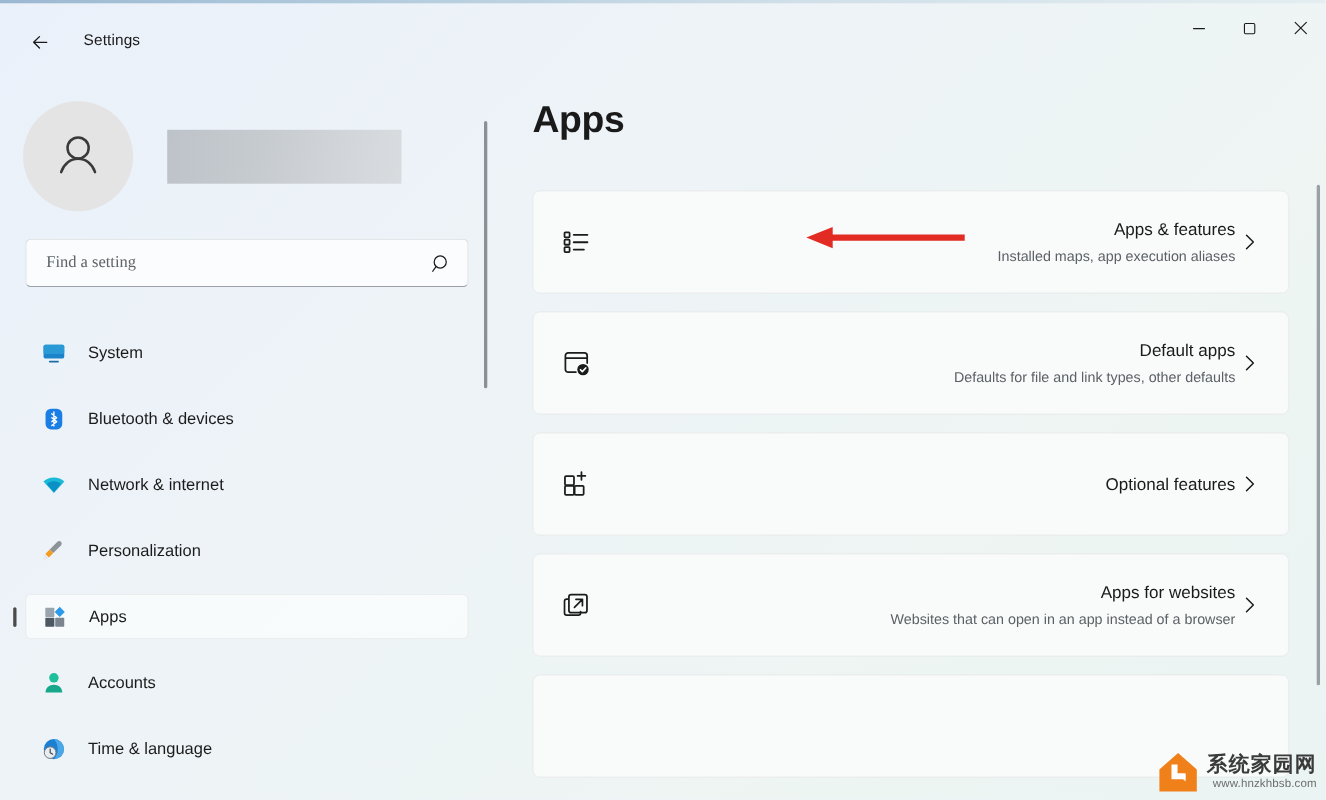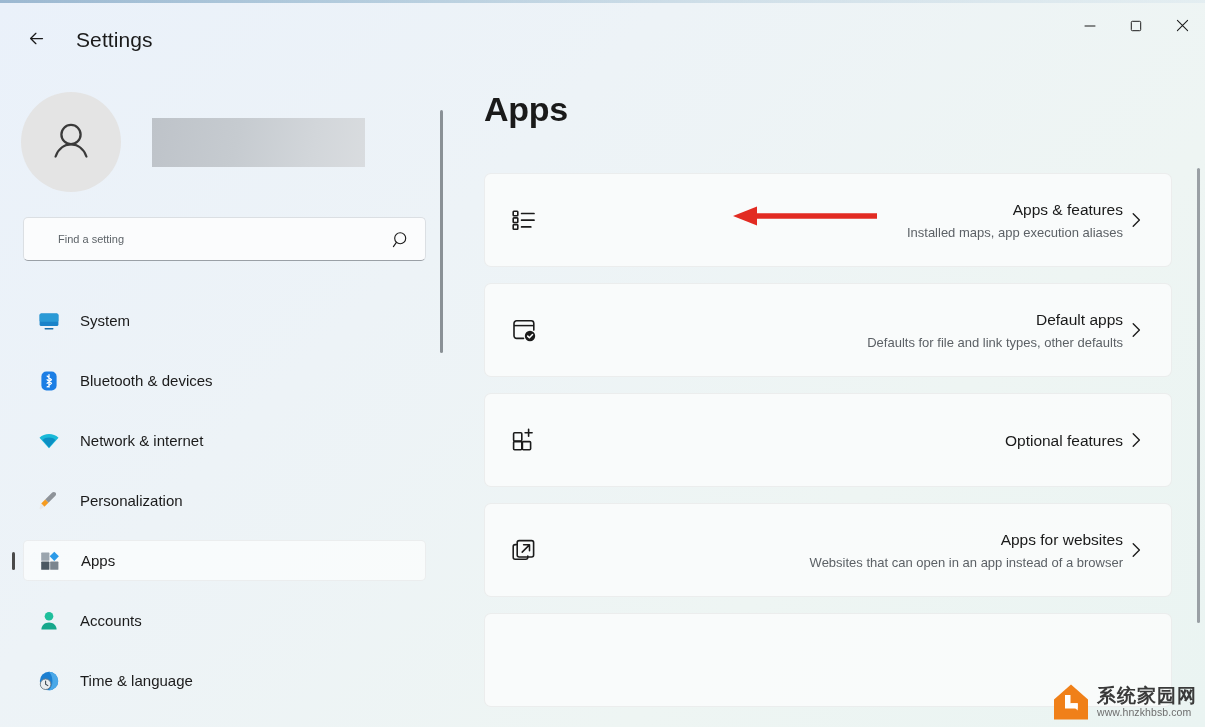--- a/index.html
+++ b/index.html
@@ -40,21 +40,21 @@
     position: absolute;
     left: 20px; top: 19px;
     width: 32px; height: 32px;
     display: flex; align-items: center; justify-content: center;
     border-radius: 5px;
     cursor: pointer;
   }
   .app-title {
     position: absolute;
     left: 76px; top: 25px;
-    font-size: 21px;
+    font-size: 14px;
     color: #1b1b1b;
     letter-spacing: .1px;
   }
   .win-controls {
     position: absolute;
     top: 0; right: 0;
     display: flex;
     height: 45px;
   }
   .win-btn {
@@ -101,25 +101,24 @@
     border-radius: 5px;
     display: flex;
     align-items: center;
     padding: 0 14px 0 18px;
   }
   .search-input {
     flex: 1;
     border: none;
     outline: none;
     background: transparent;
-    font-family: Liberation Sans, sans-serif;
-    font-size: 11px;
+    font-family: Liberation Serif, serif;
+    font-size: 15px;
     color: #1b1b1b;
     padding: 0;
-    margin-left: 16px;
   }
   .search-input::placeholder { color: #5d6368; }
 
   .nav {
     position: absolute;
     left: 0; top: 252px;
     width: 456px;
     height: 427px;
   }
   .nav-item {
@@ -264,20 +263,21 @@
     font-weight: bold;
     color: #3a3a3a;
     letter-spacing: 1px;
     line-height: 21px;
   }
   .wm-url {
     font-size: 10.5px;
     color: #6e6e6e;
     line-height: 13px;
     letter-spacing: .1px;
+    text-align: right;
   }
 </style>
 </head>
 <body>
 
 <div id="app-window">
 
   <div class="top-accent"></div>
 
   <div class="titlebar">

